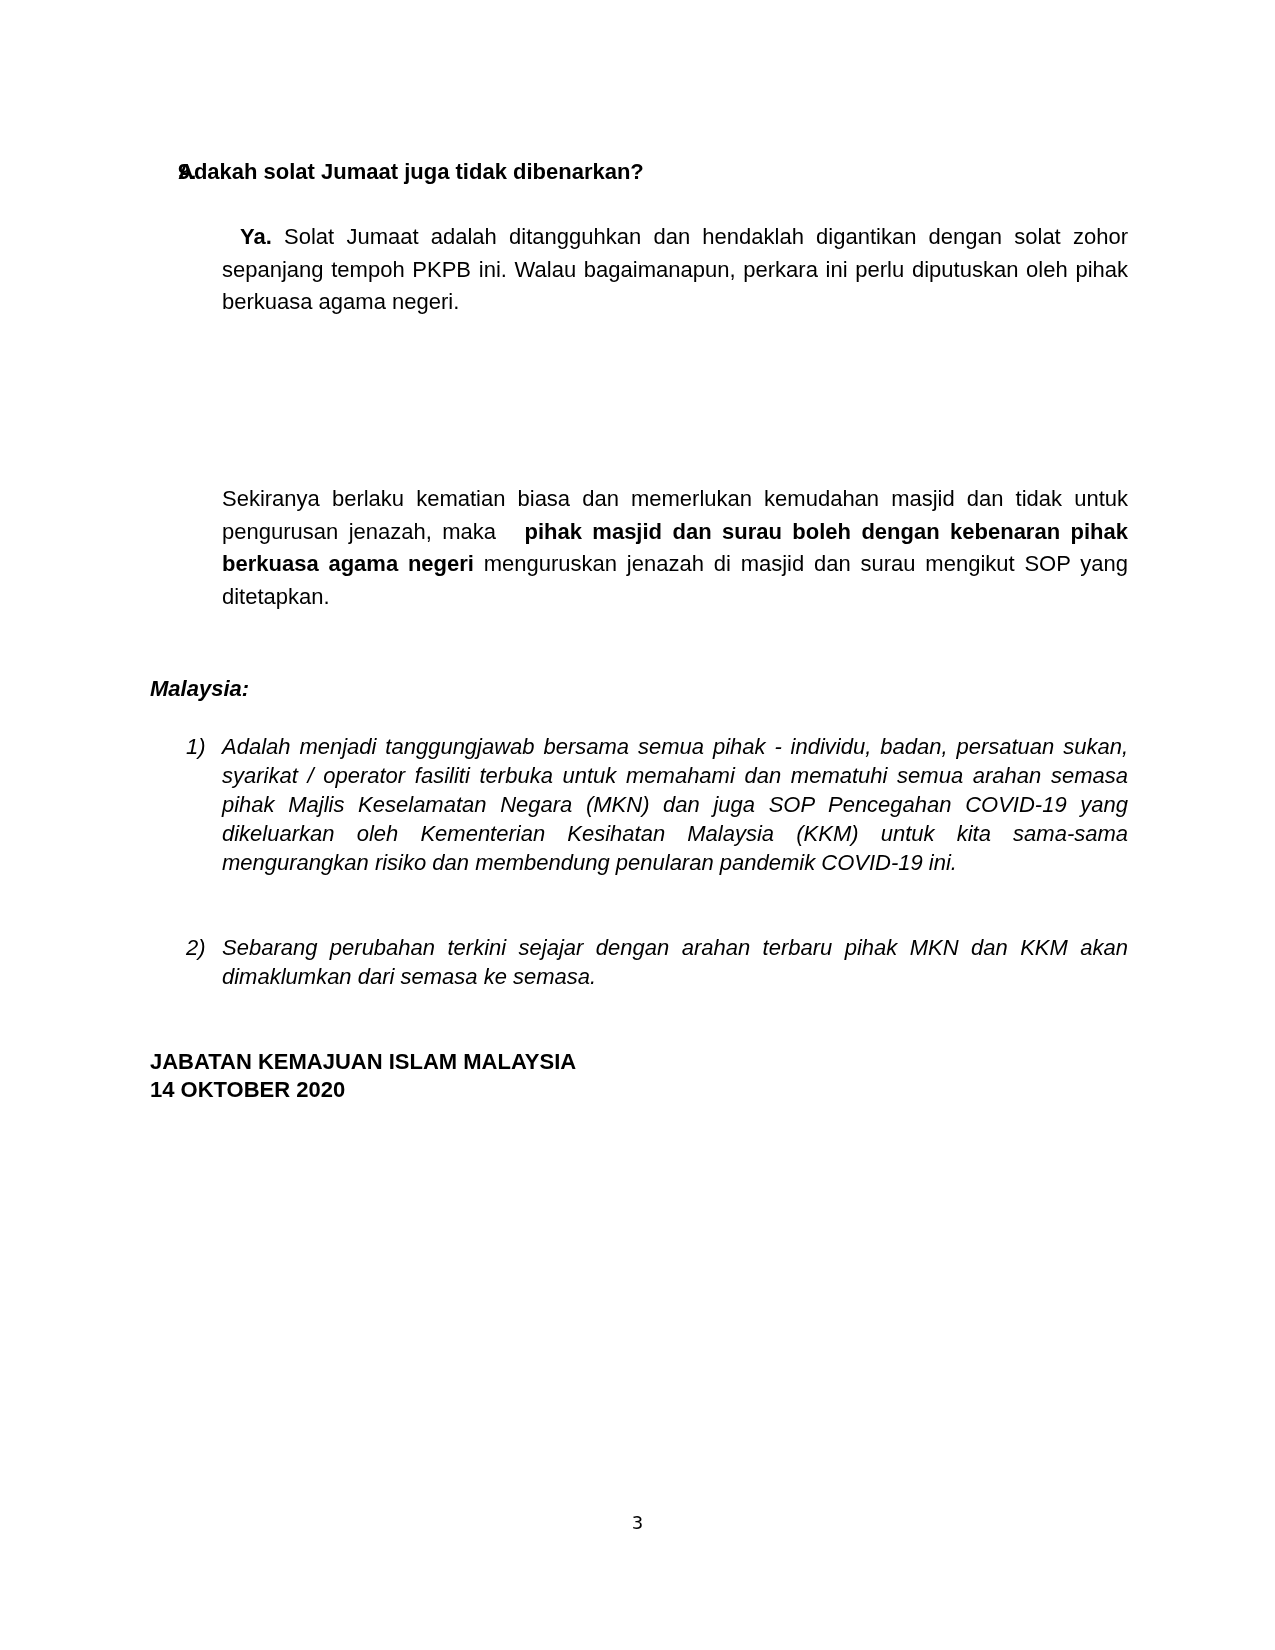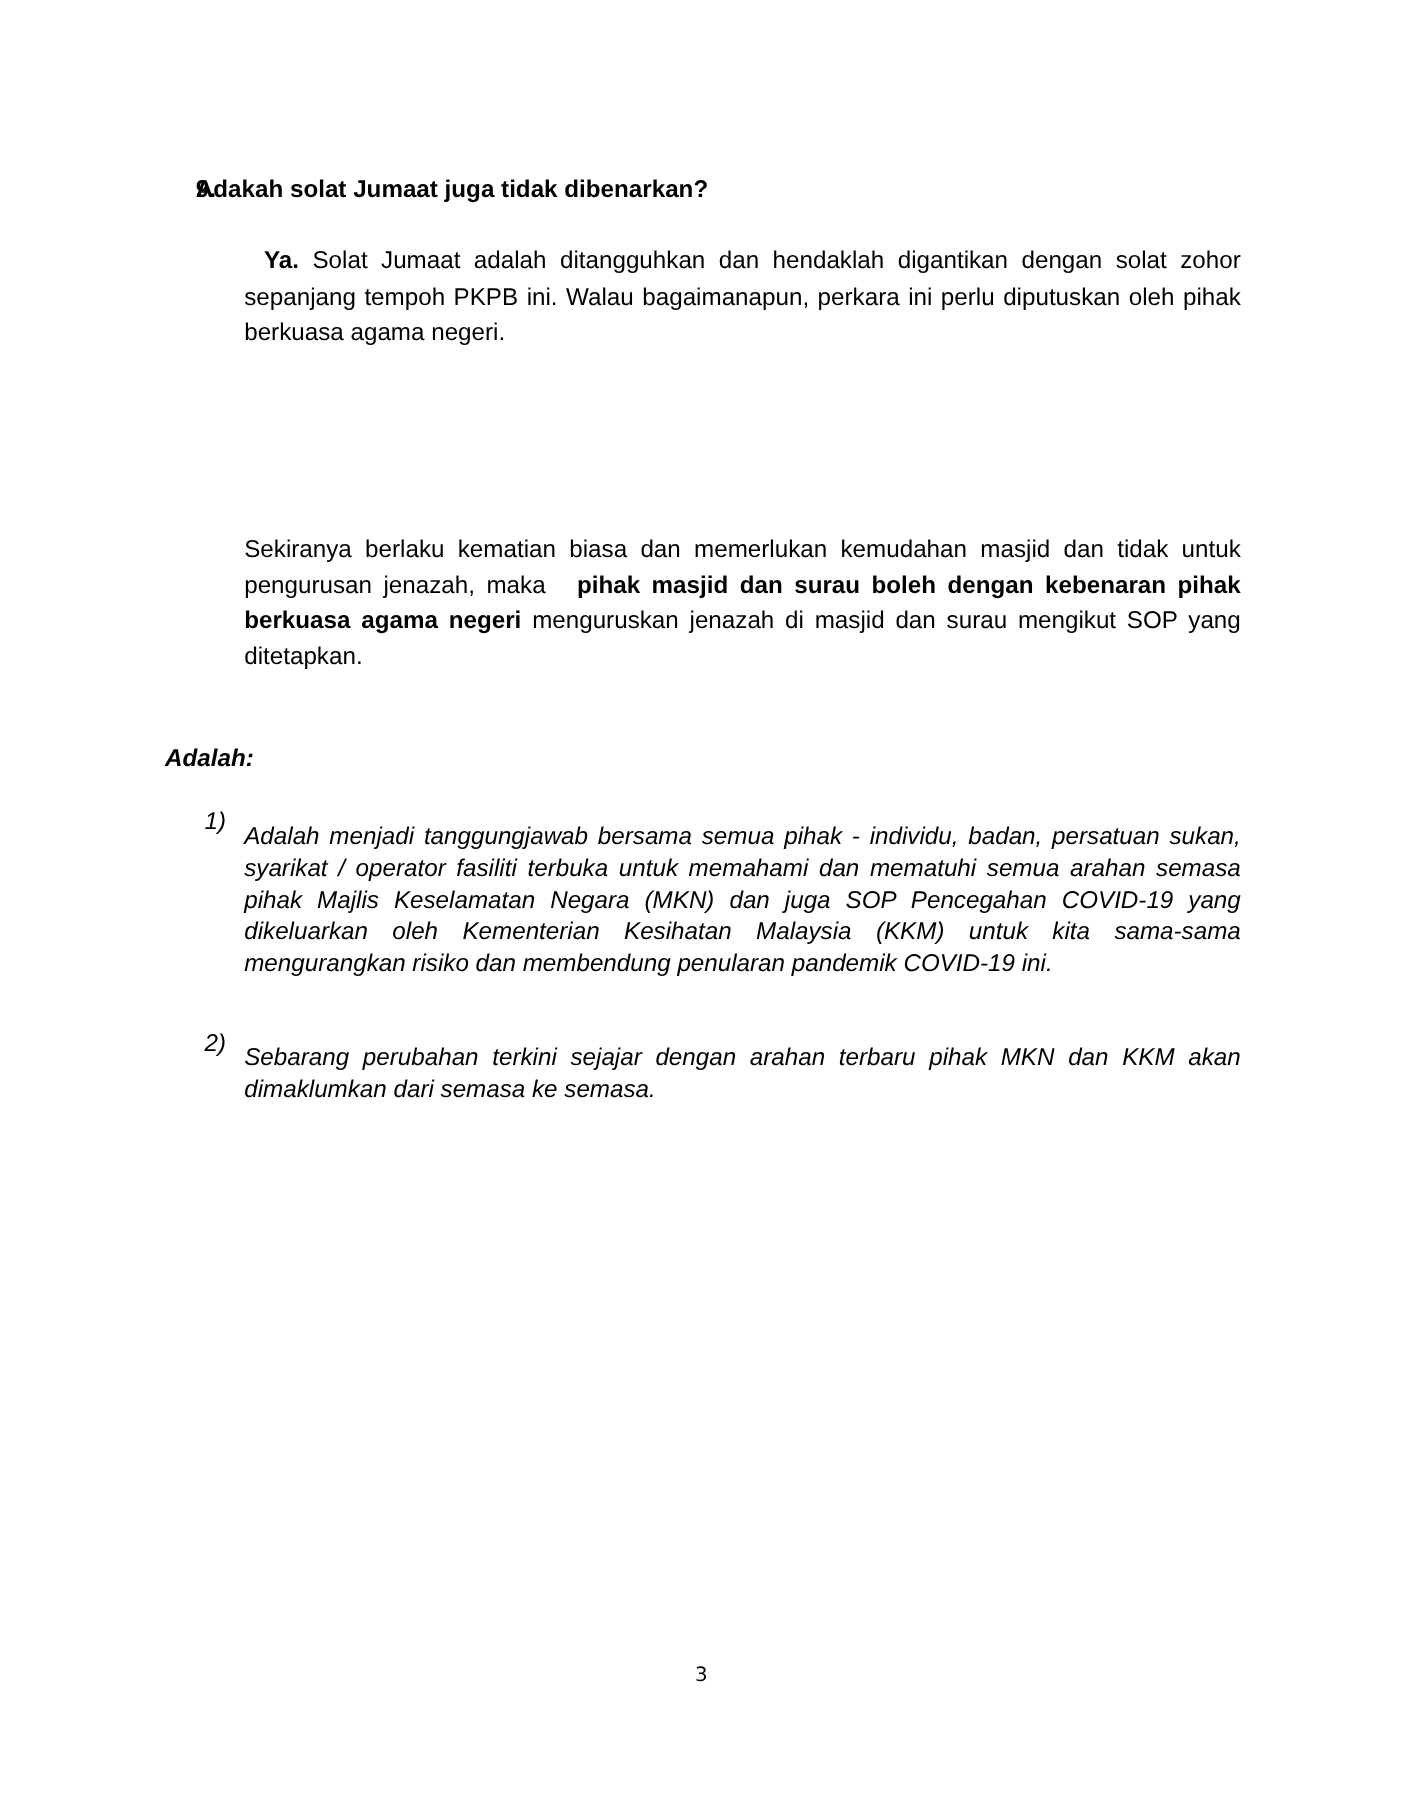--- a/index.html
+++ b/index.html
@@ -7,21 +7,21 @@
   .page { position: absolute; left: 0; top: 0; width: 1275px; height: 1650px; }
   .q { position: absolute; left: 178px; width: 950px; font-size: 22px; line-height: 32px; font-weight: bold; }
   .q .num { position: absolute; left: 0; }
   .q .txt { display: block; text-align: justify; }
   .q.q10 .num { left: -8px; }
   .ans { position: absolute; left: 222px; width: 906px; font-size: 22px; line-height: 32.5px; text-align: justify; }
   .ans b { font-weight: bold; margin-left: 18px; }
   .catatan-title { position: absolute; left: 150px; top: 676px; font-size: 22px; font-weight: bold; font-style: italic; }
   .note { position: absolute; left: 186px; width: 942px; font-size: 22px; line-height: 29px; font-style: italic; }
   .note .num { position: absolute; left: 0; }
-  .note .txt { display: block; margin-left: 36px; text-align: justify; margin-top: 13px; }
+  .note .txt { display: block; margin-left: 36px; text-align: justify; }
   .sig { position: absolute; left: 150px; top: 1048px; font-size: 22px; font-weight: bold; line-height: 28px; }
   .pagenum { position: absolute; left: 0; width: 1275px; top: 1512px; text-align: center; font-size: 18px; font-family: "DejaVu Sans", sans-serif; }
 </style>
 </head>
 <body>
 
 <div class="page">
 
   <div class="q" style="top:156px;">
     <span class="num">9.</span>
@@ -30,27 +30,31 @@
 
   <div class="ans" style="top:221px;">
     <b>Ya.</b><span> Solat Jumaat adalah ditangguhkan dan hendaklah digantikan dengan solat zohor sepanjang tempoh PKPB ini. Walau bagaimanapun, perkara ini perlu diputuskan oleh pihak berkuasa agama negeri.</span>
   </div>
 
 
   <div class="ans" style="top:483px;">
     <span>Sekiranya berlaku kematian biasa dan memerlukan kemudahan masjid dan tidak untuk pengurusan jenazah, maka </span><b>pihak masjid dan surau boleh dengan kebenaran pihak berkuasa agama negeri</b><span> menguruskan jenazah di masjid dan surau mengikut SOP yang ditetapkan.</span>
   </div>
 
-  <div class="catatan-title">Adalah:</div>
+  <div class="catatan-title">Malaysia:</div>
 
   <div class="note" style="top:732px;">
     <span class="num">1)</span>
     <span class="txt">Adalah menjadi tanggungjawab bersama semua pihak - individu, badan, persatuan sukan, syarikat / operator fasiliti terbuka untuk memahami dan mematuhi semua arahan semasa pihak Majlis Keselamatan Negara (MKN) dan juga SOP Pencegahan COVID-19 yang dikeluarkan oleh Kementerian Kesihatan Malaysia (KKM) untuk kita sama-sama mengurangkan risiko dan membendung penularan pandemik COVID-19 ini.</span>
   </div>
 
   <div class="note" style="top:933px;">
     <span class="num">2)</span>
     <span class="txt">Sebarang perubahan terkini sejajar dengan arahan terbaru pihak MKN dan KKM akan dimaklumkan dari semasa ke semasa.</span>
   </div>
 
+  <div class="sig">
+    <div>JABATAN KEMAJUAN ISLAM MALAYSIA</div>
+    <div>14 OKTOBER 2020</div>
+  </div>
 
   <div class="pagenum">3</div>
 </div>
 
 </body></html>

